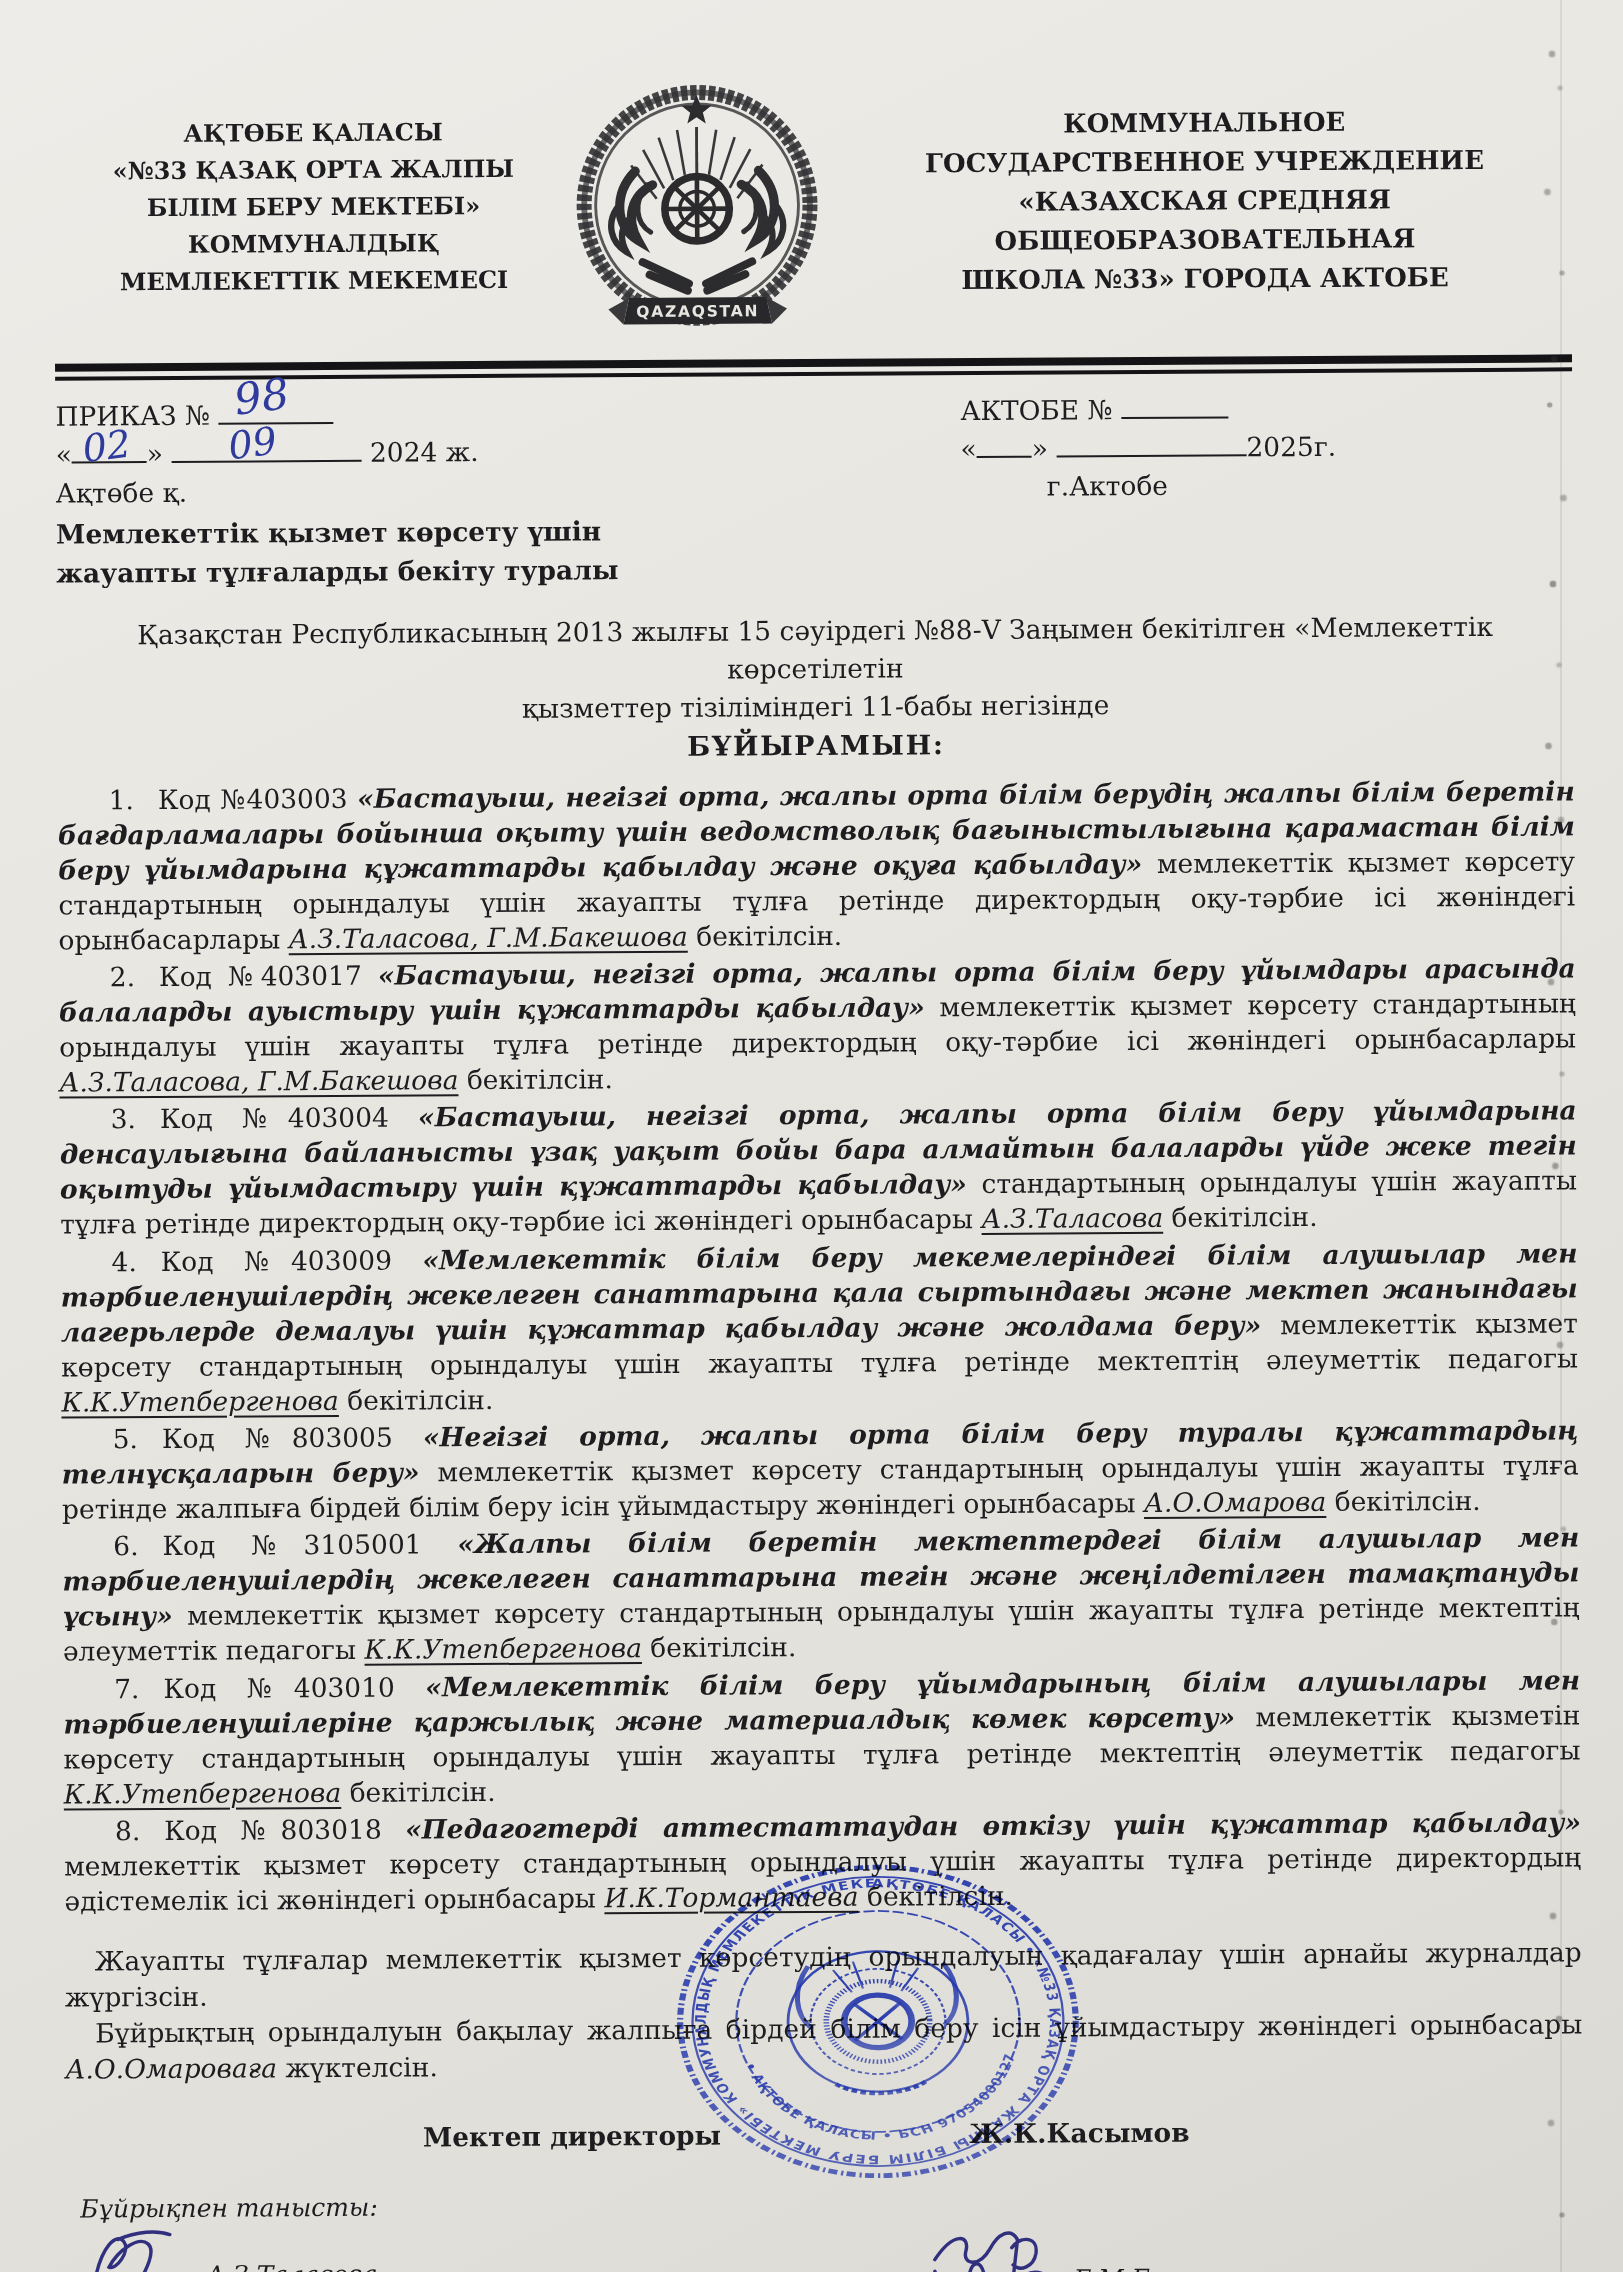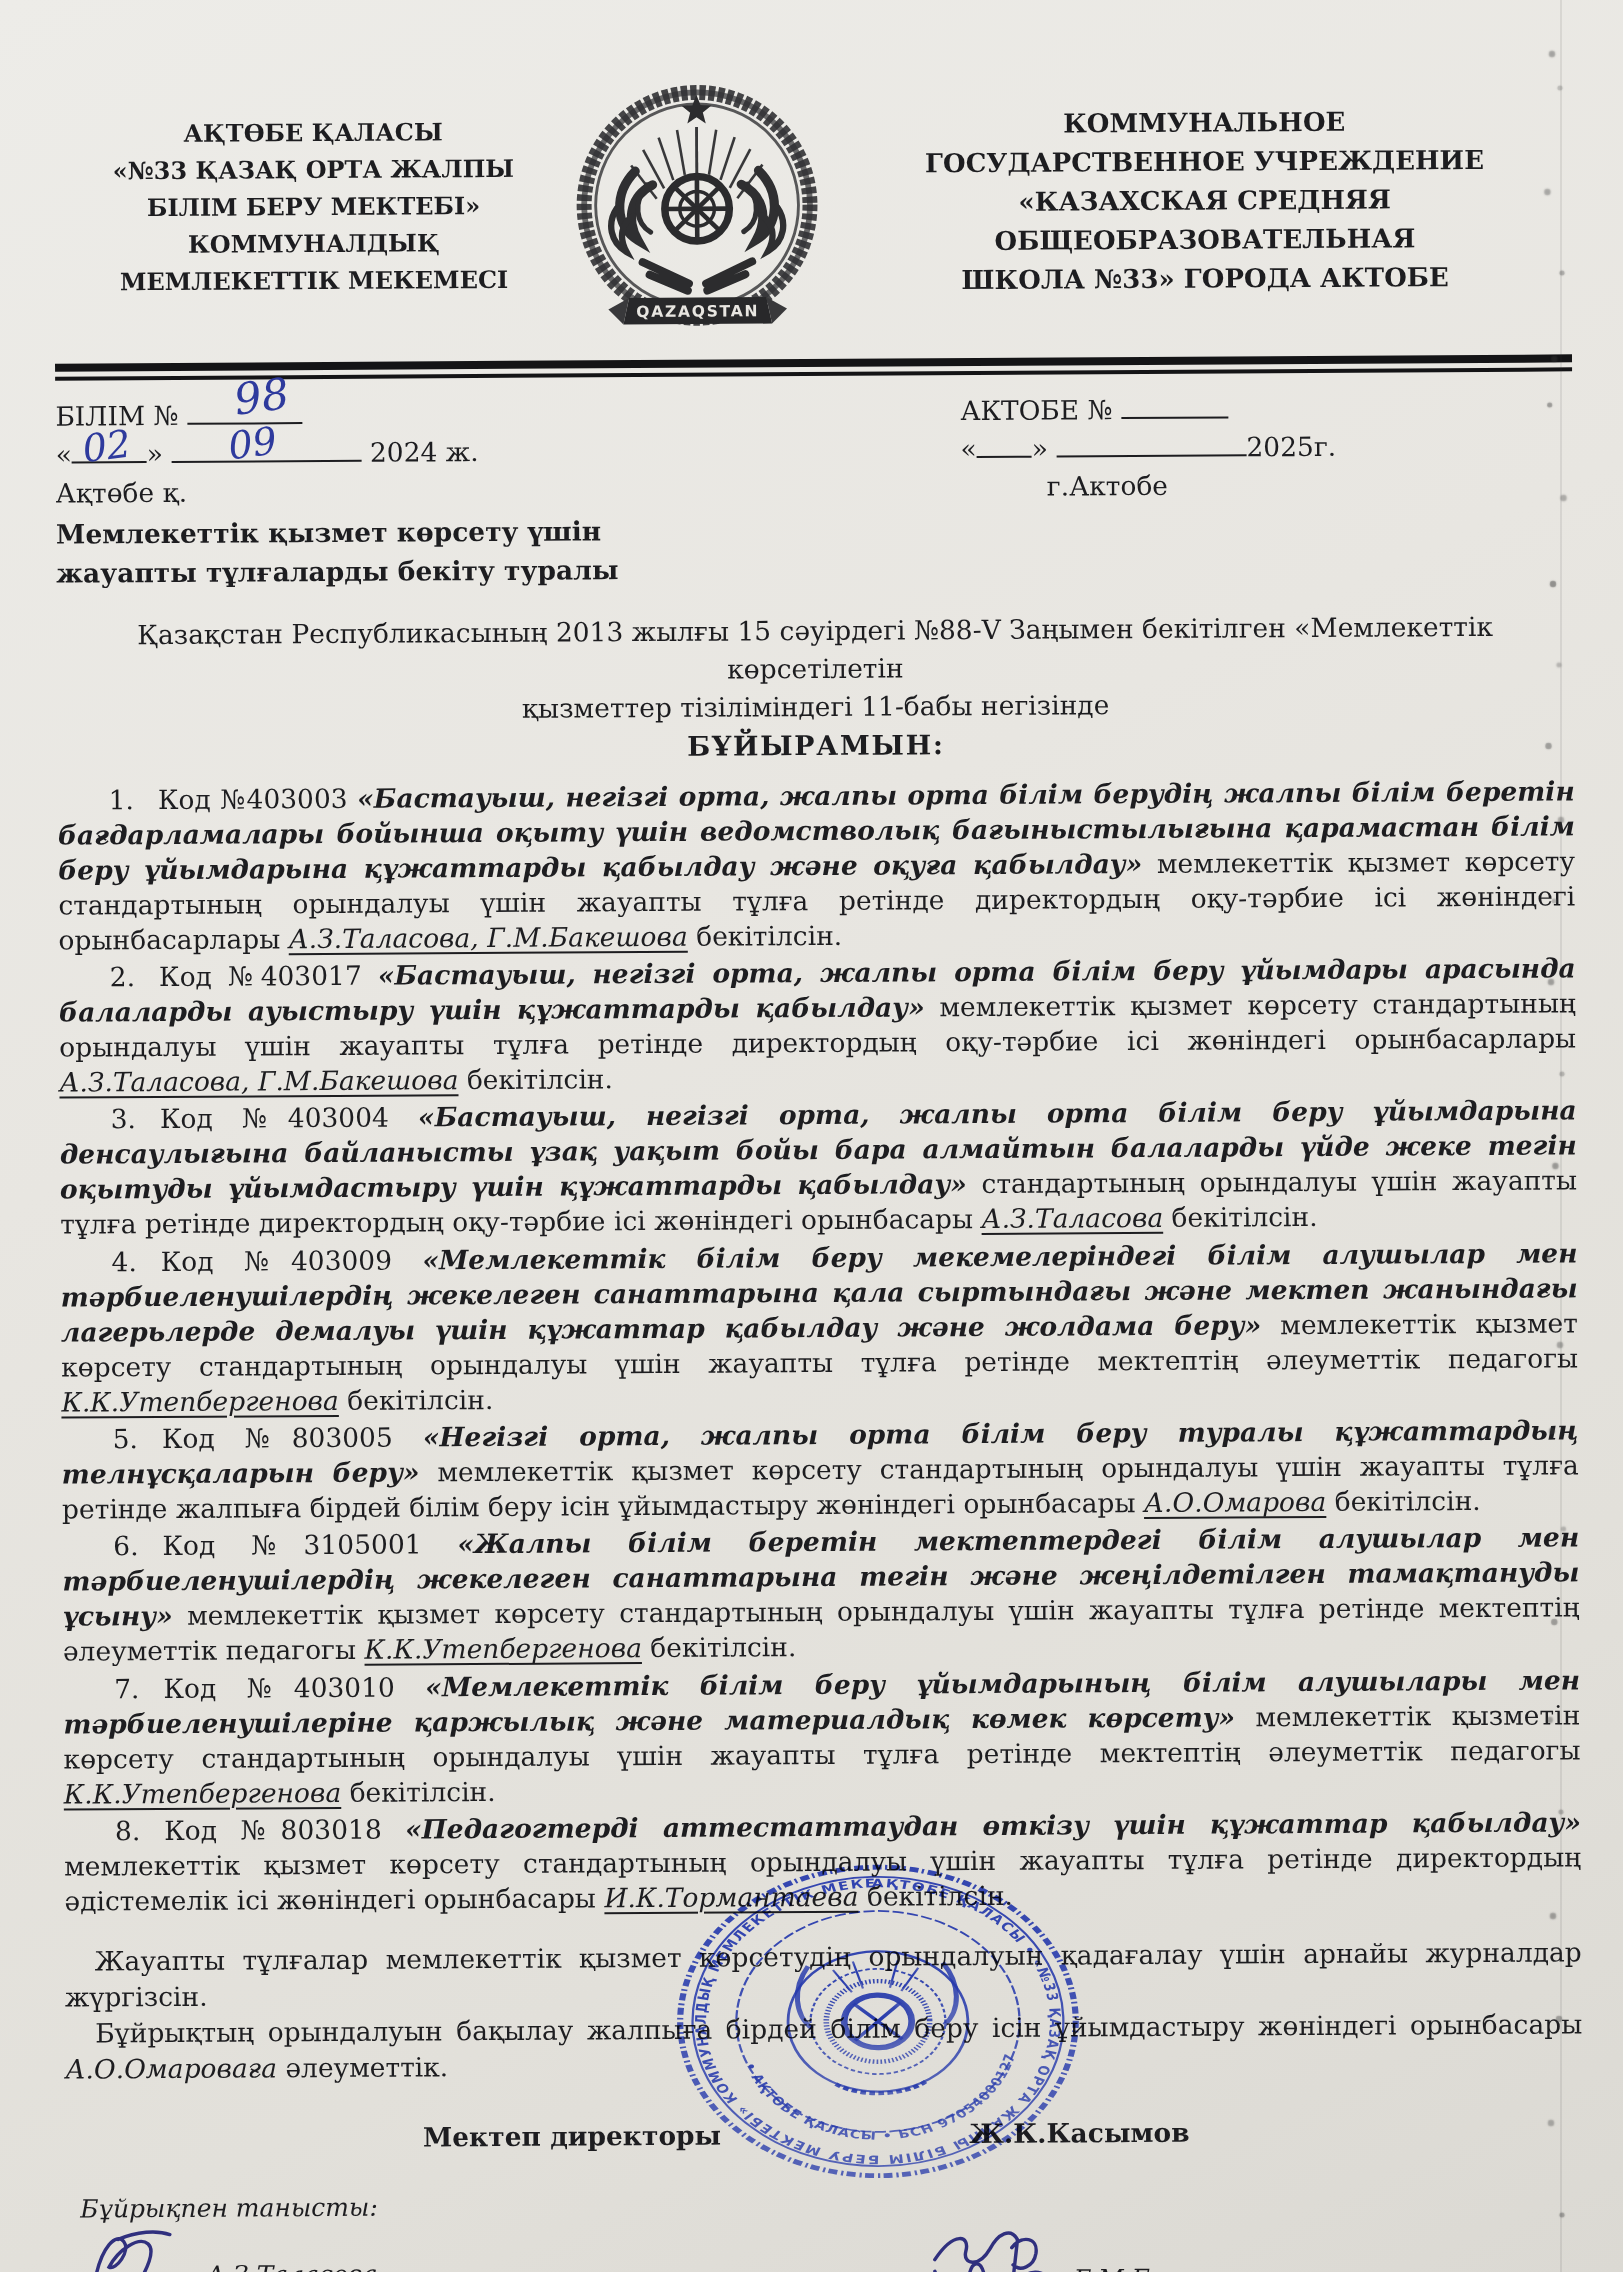--- a/index.html
+++ b/index.html
@@ -154,21 +154,21 @@
         <div>ОБЩЕОБРАЗОВАТЕЛЬНАЯ</div>
         <div>ШКОЛА №33» ГОРОДА АКТОБЕ</div>
       </div>
     </div>
 
     <div class="rule"></div>
 
     <div class="meta">
       <div class="meta-left">
         <div>
-          <span>БІЛІМ  №</span>
+          <span>ПРИКАЗ  №</span>
           <span class="bl" style="width:115px"></span>
         </div>
         <span class="hand hand-abs" style="left:179px;top:-21px;font-size:43px">98</span>
         <div>
           <span>«</span><span class="bl" style="width:75px"></span><span>»</span>
           <span class="bl" style="width:190px"></span>
           <span>2024 ж.</span>
         </div>
         <span class="hand hand-abs" style="left:26.5px;top:30px">02</span>
         <span class="hand hand-abs" style="left:173px;top:28px">09</span>
@@ -202,21 +202,21 @@
       <p class="item"><span class="inum">3.</span><span>Код №403004</span> <span class="q">«Бастауыш, негізгі орта, жалпы орта білім беру ұйымдарына денсаулығына байланысты ұзақ уақыт бойы бара алмайтын балаларды үйде жеке тегін оқытуды ұйымдастыру үшін құжаттарды қабылдау»</span><span> стандартының орындалуы үшін жауапты тұлға ретінде директордың оқу-тәрбие ісі жөніндегі орынбасары </span><span class="nm">А.З.Таласова</span><span> бекітілсін.</span></p>
       <p class="item"><span class="inum">4.</span><span>Код №403009</span> <span class="q">«Мемлекеттік білім беру мекемелеріндегі білім алушылар мен тәрбиеленушілердің жекелеген санаттарына қала сыртындағы және мектеп жанындағы лагерьлерде демалуы үшін құжаттар қабылдау және жолдама беру»</span><span> мемлекеттік қызмет көрсету стандартының орындалуы үшін жауапты тұлға ретінде мектептің әлеуметтік педагогы </span><span class="nm">К.К.Утепбергенова</span><span> бекітілсін.</span></p>
       <p class="item"><span class="inum">5.</span><span>Код №803005</span> <span class="q">«Негізгі орта, жалпы орта білім беру туралы құжаттардың телнұсқаларын беру»</span><span> мемлекеттік қызмет көрсету стандартының орындалуы үшін жауапты тұлға ретінде жалпыға бірдей білім беру ісін ұйымдастыру жөніндегі орынбасары </span><span class="nm">А.О.Омарова</span><span> бекітілсін.</span></p>
       <p class="item"><span class="inum">6.</span><span>Код №3105001</span> <span class="q">«Жалпы білім беретін мектептердегі білім алушылар мен тәрбиеленушілердің жекелеген санаттарына тегін және жеңілдетілген тамақтануды ұсыну»</span><span> мемлекеттік қызмет көрсету стандартының орындалуы үшін жауапты тұлға ретінде мектептің әлеуметтік педагогы </span><span class="nm">К.К.Утепбергенова</span><span> бекітілсін.</span></p>
       <p class="item"><span class="inum">7.</span><span>Код №403010</span> <span class="q">«Мемлекеттік білім беру ұйымдарының білім алушылары мен тәрбиеленушілеріне қаржылық және материалдық көмек көрсету»</span><span> мемлекеттік қызметін көрсету стандартының орындалуы үшін жауапты тұлға ретінде мектептің әлеуметтік педагогы </span><span class="nm">К.К.Утепбергенова</span><span> бекітілсін.</span></p>
       <p class="item"><span class="inum">8.</span><span>Код №803018</span> <span class="q">«Педагогтерді аттестаттаудан өткізу үшін құжаттар қабылдау»</span><span> мемлекеттік қызмет көрсету стандартының орындалуы үшін жауапты тұлға ретінде директордың әдістемелік ісі жөніндегі орынбасары </span><span class="nm">И.К.Тормантаева</span><span> бекітілсін.</span></p>
     </div>
 
     <div class="closing">
       <p>Жауапты тұлғалар мемлекеттік қызмет көрсетудің орындалуын қадағалау үшін арнайы журналдар жүргізсін.</p>
-      <p><span>Бұйрықтың орындалуын бақылау жалпыға бірдей білім беру ісін ұйымдастыру жөніндегі орынбасары </span><span class="nm2">А.О.Омароваға</span><span> әлеуметтік.</span></p>
+      <p><span>Бұйрықтың орындалуын бақылау жалпыға бірдей білім беру ісін ұйымдастыру жөніндегі орынбасары </span><span class="nm2">А.О.Омароваға</span><span> жүктелсін.</span></p>
     </div>
 
     <div class="director">
       <span class="dl">Мектеп директоры</span>
       <span class="dn">Ж.К.Касымов</span>
     </div>
 
     <div class="acq">Бұйрықпен танысты:</div>
 
     <div class="sigs">

